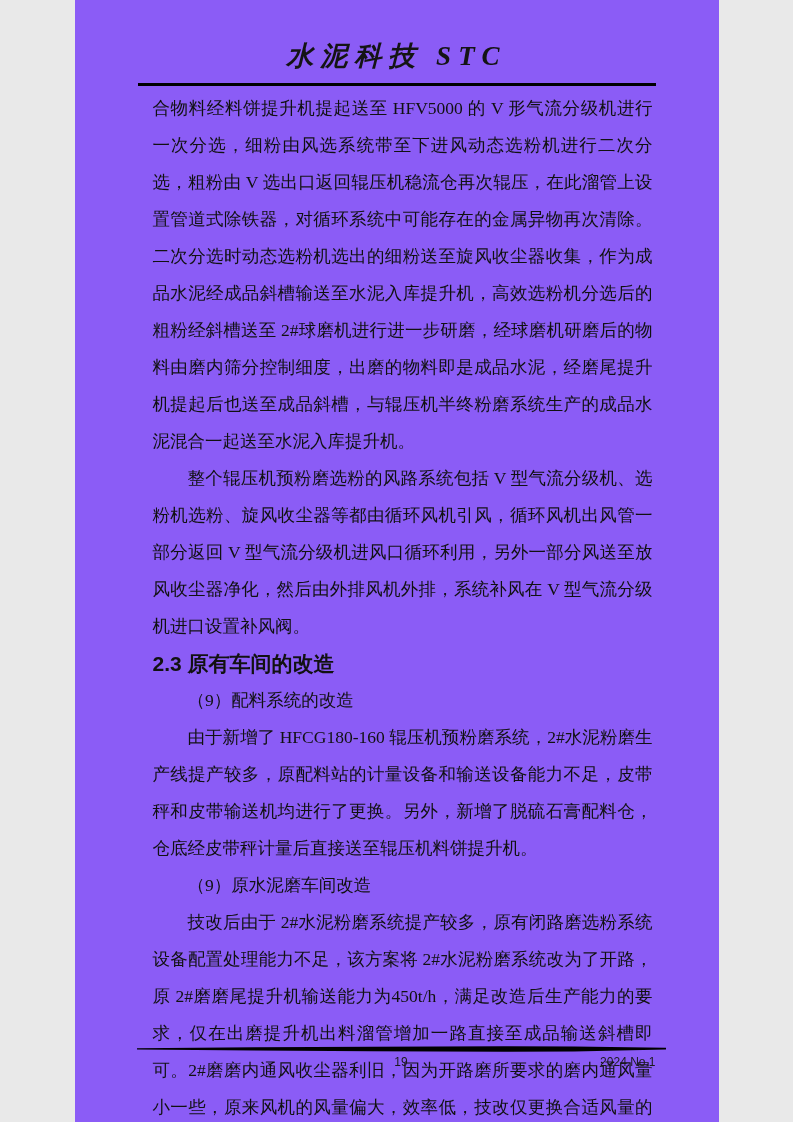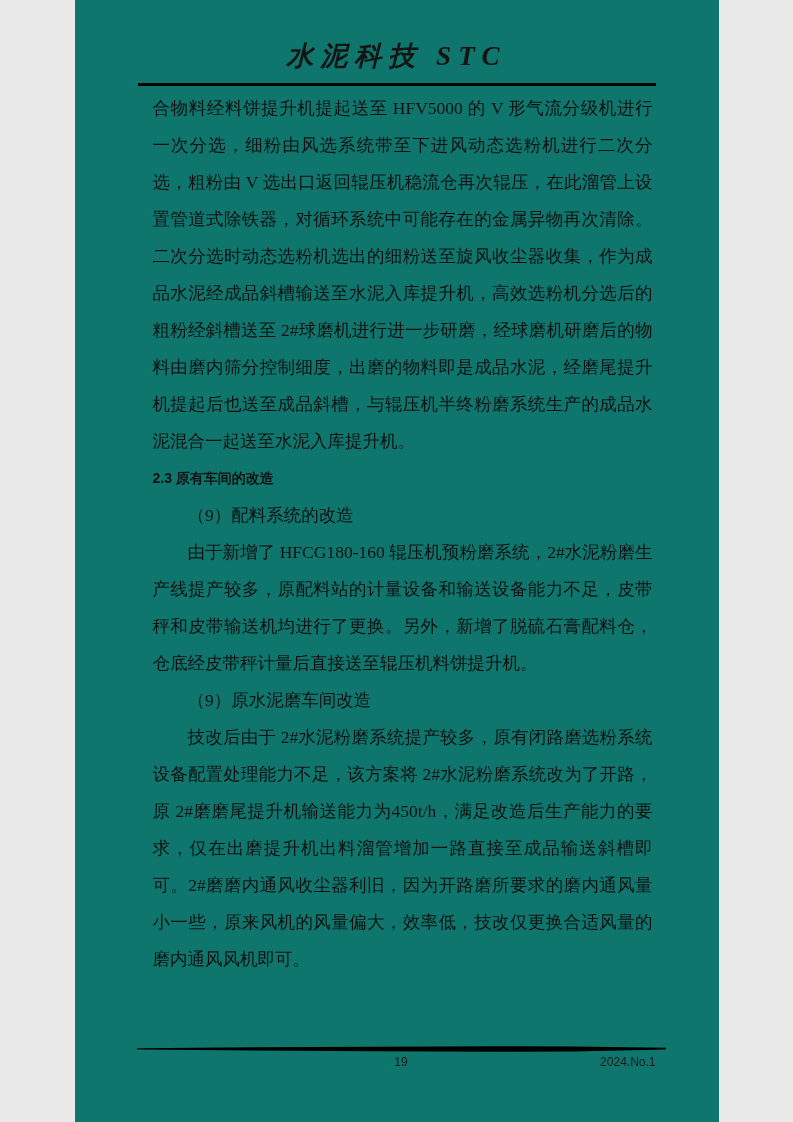--- a/index.html
+++ b/index.html
@@ -5,21 +5,21 @@
   html, body {
     margin: 0;
     padding: 0;
     background: #e9e9e9;
   }
   .page {
     position: relative;
     width: 644px;
     height: 1122px;
     margin: 0 auto;
-    background: #0f766e;
+    background: #8b5cf6;
     overflow: hidden;
     font-family: "Liberation Serif", "DejaVu Serif", serif;
     color: #111111;
   }
   .journal-header {
     padding-top: 38px;
     text-align: center;
   }
   .journal-title {
     font-size: 27px;
@@ -41,21 +41,21 @@
   }
   .content p {
     margin: 0;
   }
   p.indent {
     text-indent: 2em;
   }
   .section-heading {
     font-family: "Liberation Sans", "DejaVu Sans", sans-serif;
     font-weight: bold;
-    font-size: 14px;
+    font-size: 21px;
     line-height: 37px;
     text-align: left;
   }
   .sub-item {
     text-indent: 2em;
   }
   .footer {
     position: absolute;
     left: 62px;
     right: 53px;
@@ -93,20 +93,21 @@
 
   <div class="journal-header">
     <span class="journal-title">水泥科技 STC</span>
   </div>
 
   <div class="header-rule"></div>
 
   <div class="content">
     <p>合物料经料饼提升机提起送至 HFV5000 的 V 形气流分级机进行一次分选，细粉由风选系统带至下进风动态选粉机进行二次分选，粗粉由 V 选出口返回辊压机稳流仓再次辊压，在此溜管上设置管道式除铁器，对循环系统中可能存在的金属异物再次清除。二次分选时动态选粉机选出的细粉送至旋风收尘器收集，作为成品水泥经成品斜槽输送至水泥入库提升机，高效选粉机分选后的粗粉经斜槽送至 2#球磨机进行进一步研磨，经球磨机研磨后的物料由磨内筛分控制细度，出磨的物料即是成品水泥，经磨尾提升机提起后也送至成品斜槽，与辊压机半终粉磨系统生产的成品水泥混合一起送至水泥入库提升机。</p>
 
+    <p class="indent">整个辊压机预粉磨选粉的风路系统包括 V 型气流分级机、选粉机选粉、旋风收尘器等都由循环风机引风，循环风机出风管一部分返回 V 型气流分级机进风口循环利用，另外一部分风送至放风收尘器净化，然后由外排风机外排，系统补风在 V 型气流分级机进口设置补风阀。</p>
 
     <p class="section-heading">2.3 原有车间的改造</p>
 
     <p class="sub-item">（9）配料系统的改造</p>
 
     <p class="indent">由于新增了 HFCG180-160 辊压机预粉磨系统，2#水泥粉磨生产线提产较多，原配料站的计量设备和输送设备能力不足，皮带秤和皮带输送机均进行了更换。另外，新增了脱硫石膏配料仓，仓底经皮带秤计量后直接送至辊压机料饼提升机。</p>
 
     <p class="sub-item">（9）原水泥磨车间改造</p>
 
     <p class="indent">技改后由于 2#水泥粉磨系统提产较多，原有闭路磨选粉系统设备配置处理能力不足，该方案将 2#水泥粉磨系统改为了开路，原 2#磨磨尾提升机输送能力为450t/h，满足改造后生产能力的要求，仅在出磨提升机出料溜管增加一路直接至成品输送斜槽即可。2#磨磨内通风收尘器利旧，因为开路磨所要求的磨内通风量小一些，原来风机的风量偏大，效率低，技改仅更换合适风量的磨内通风风机即可。</p>

